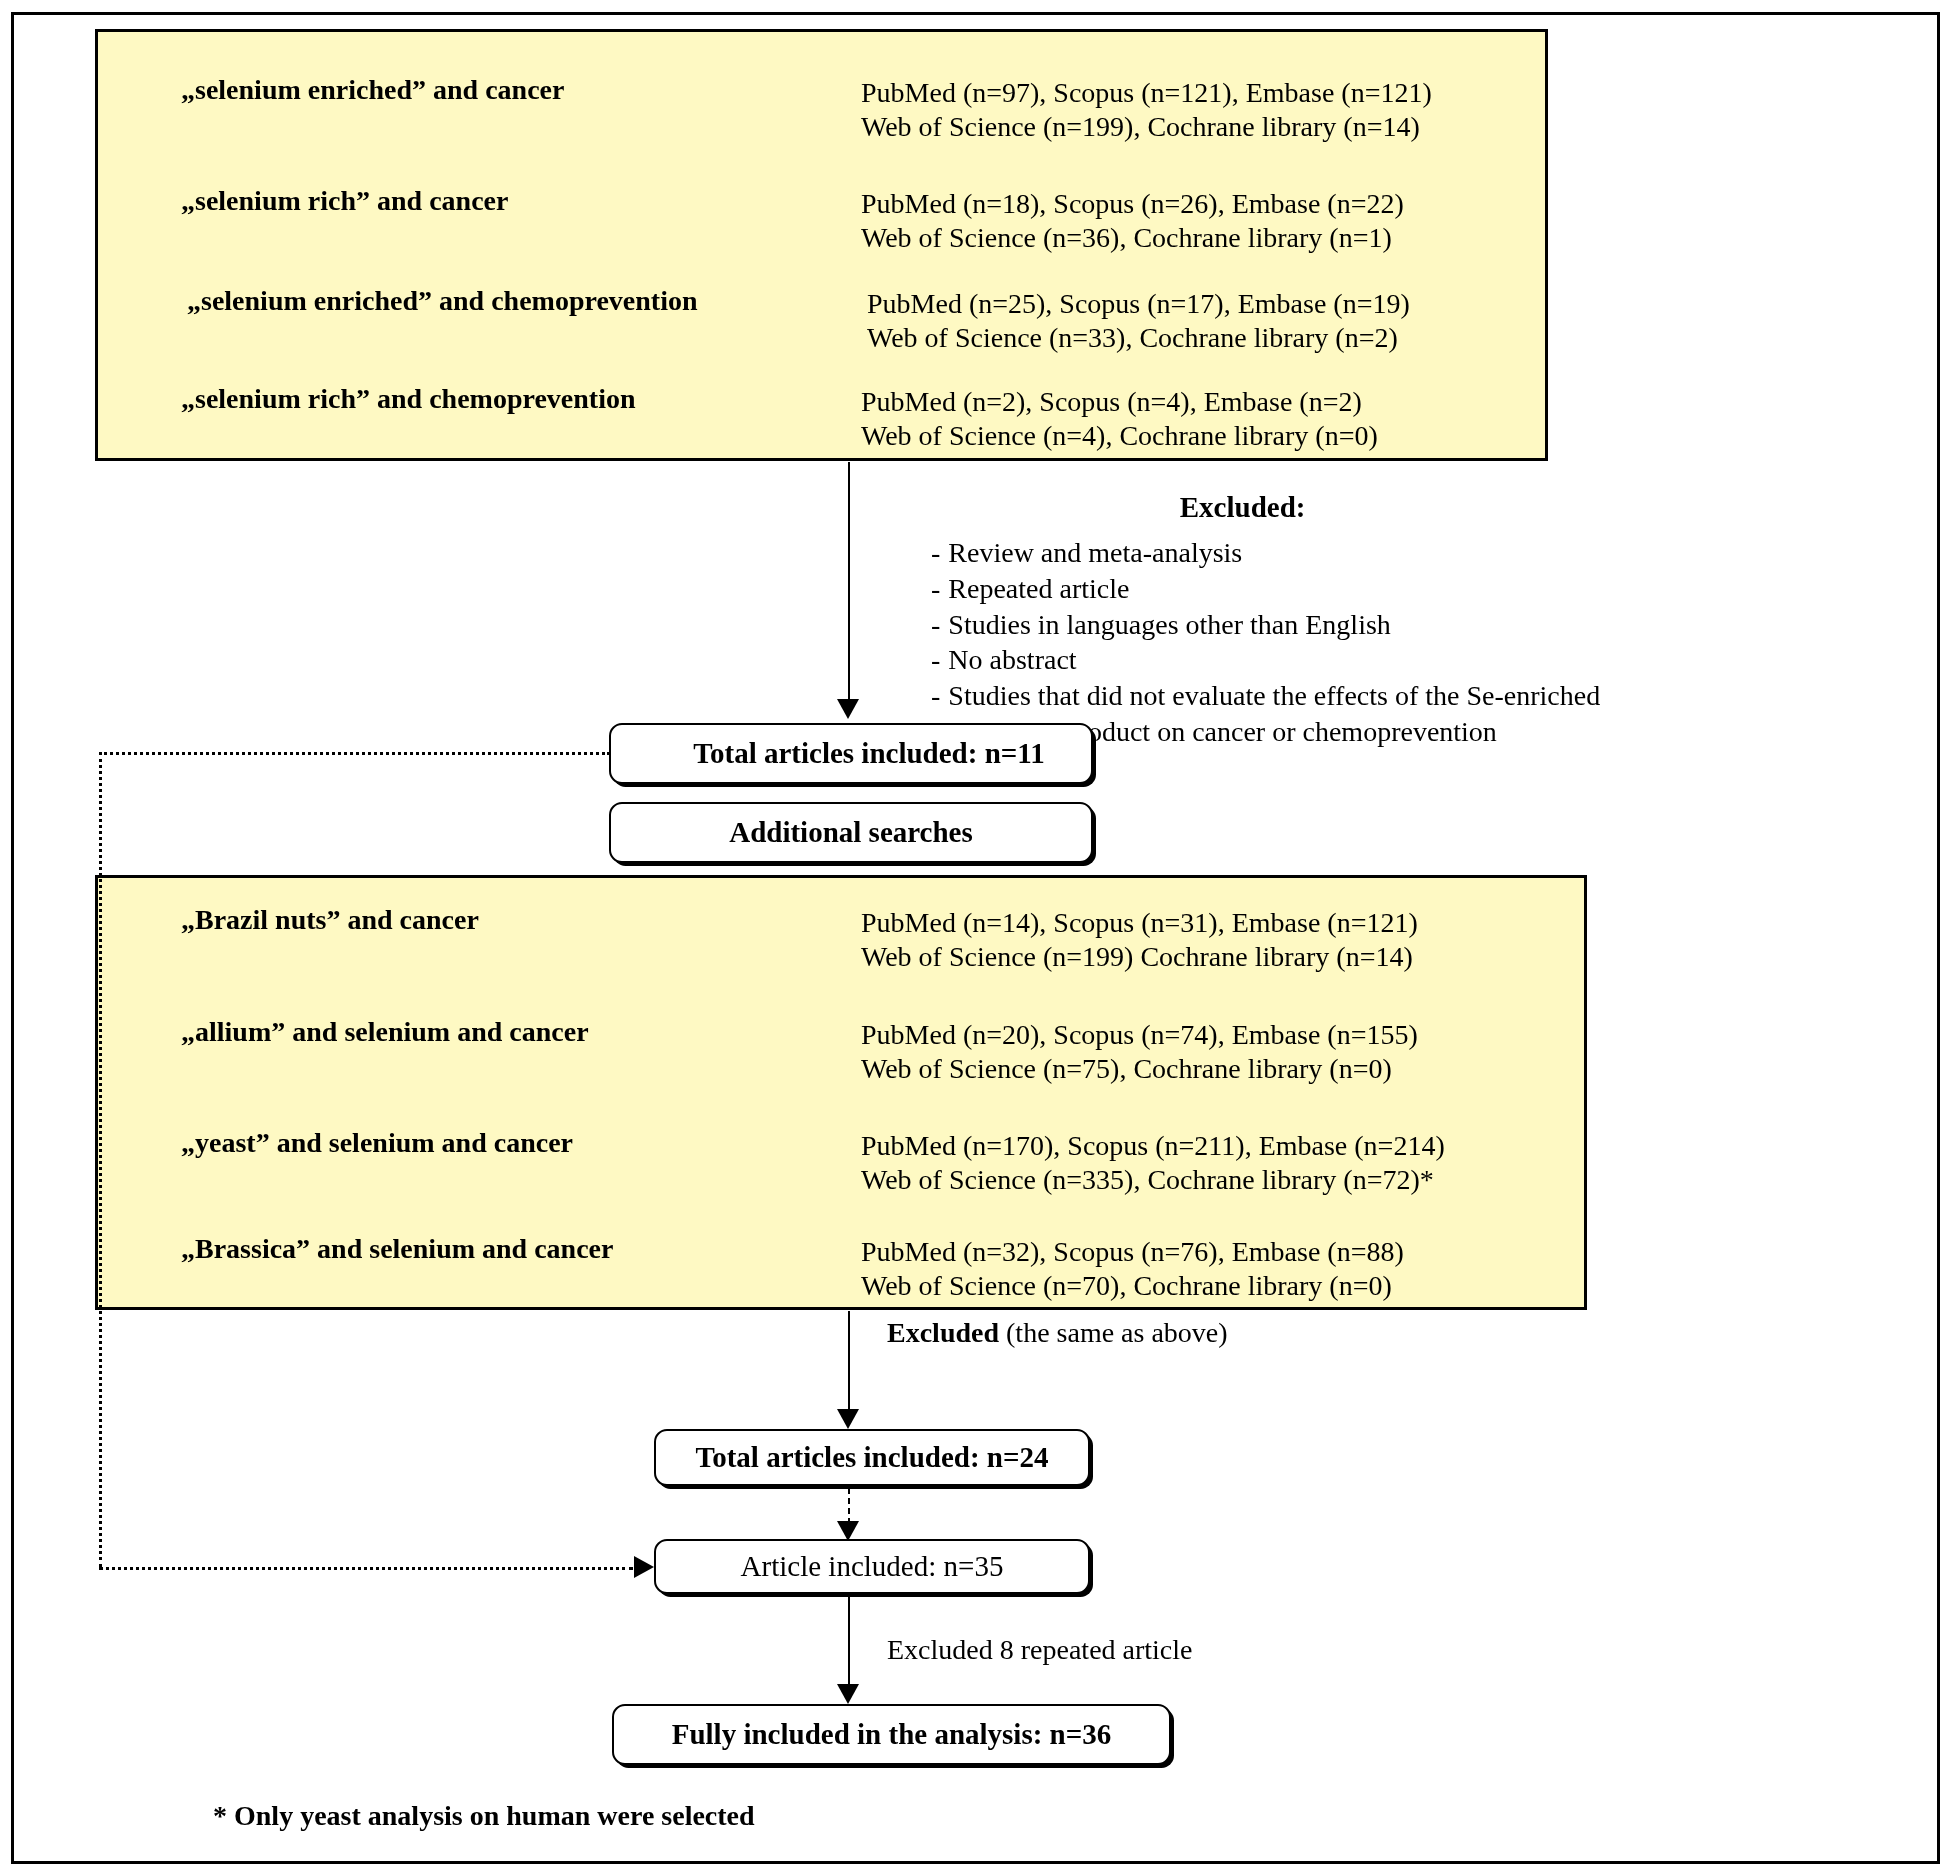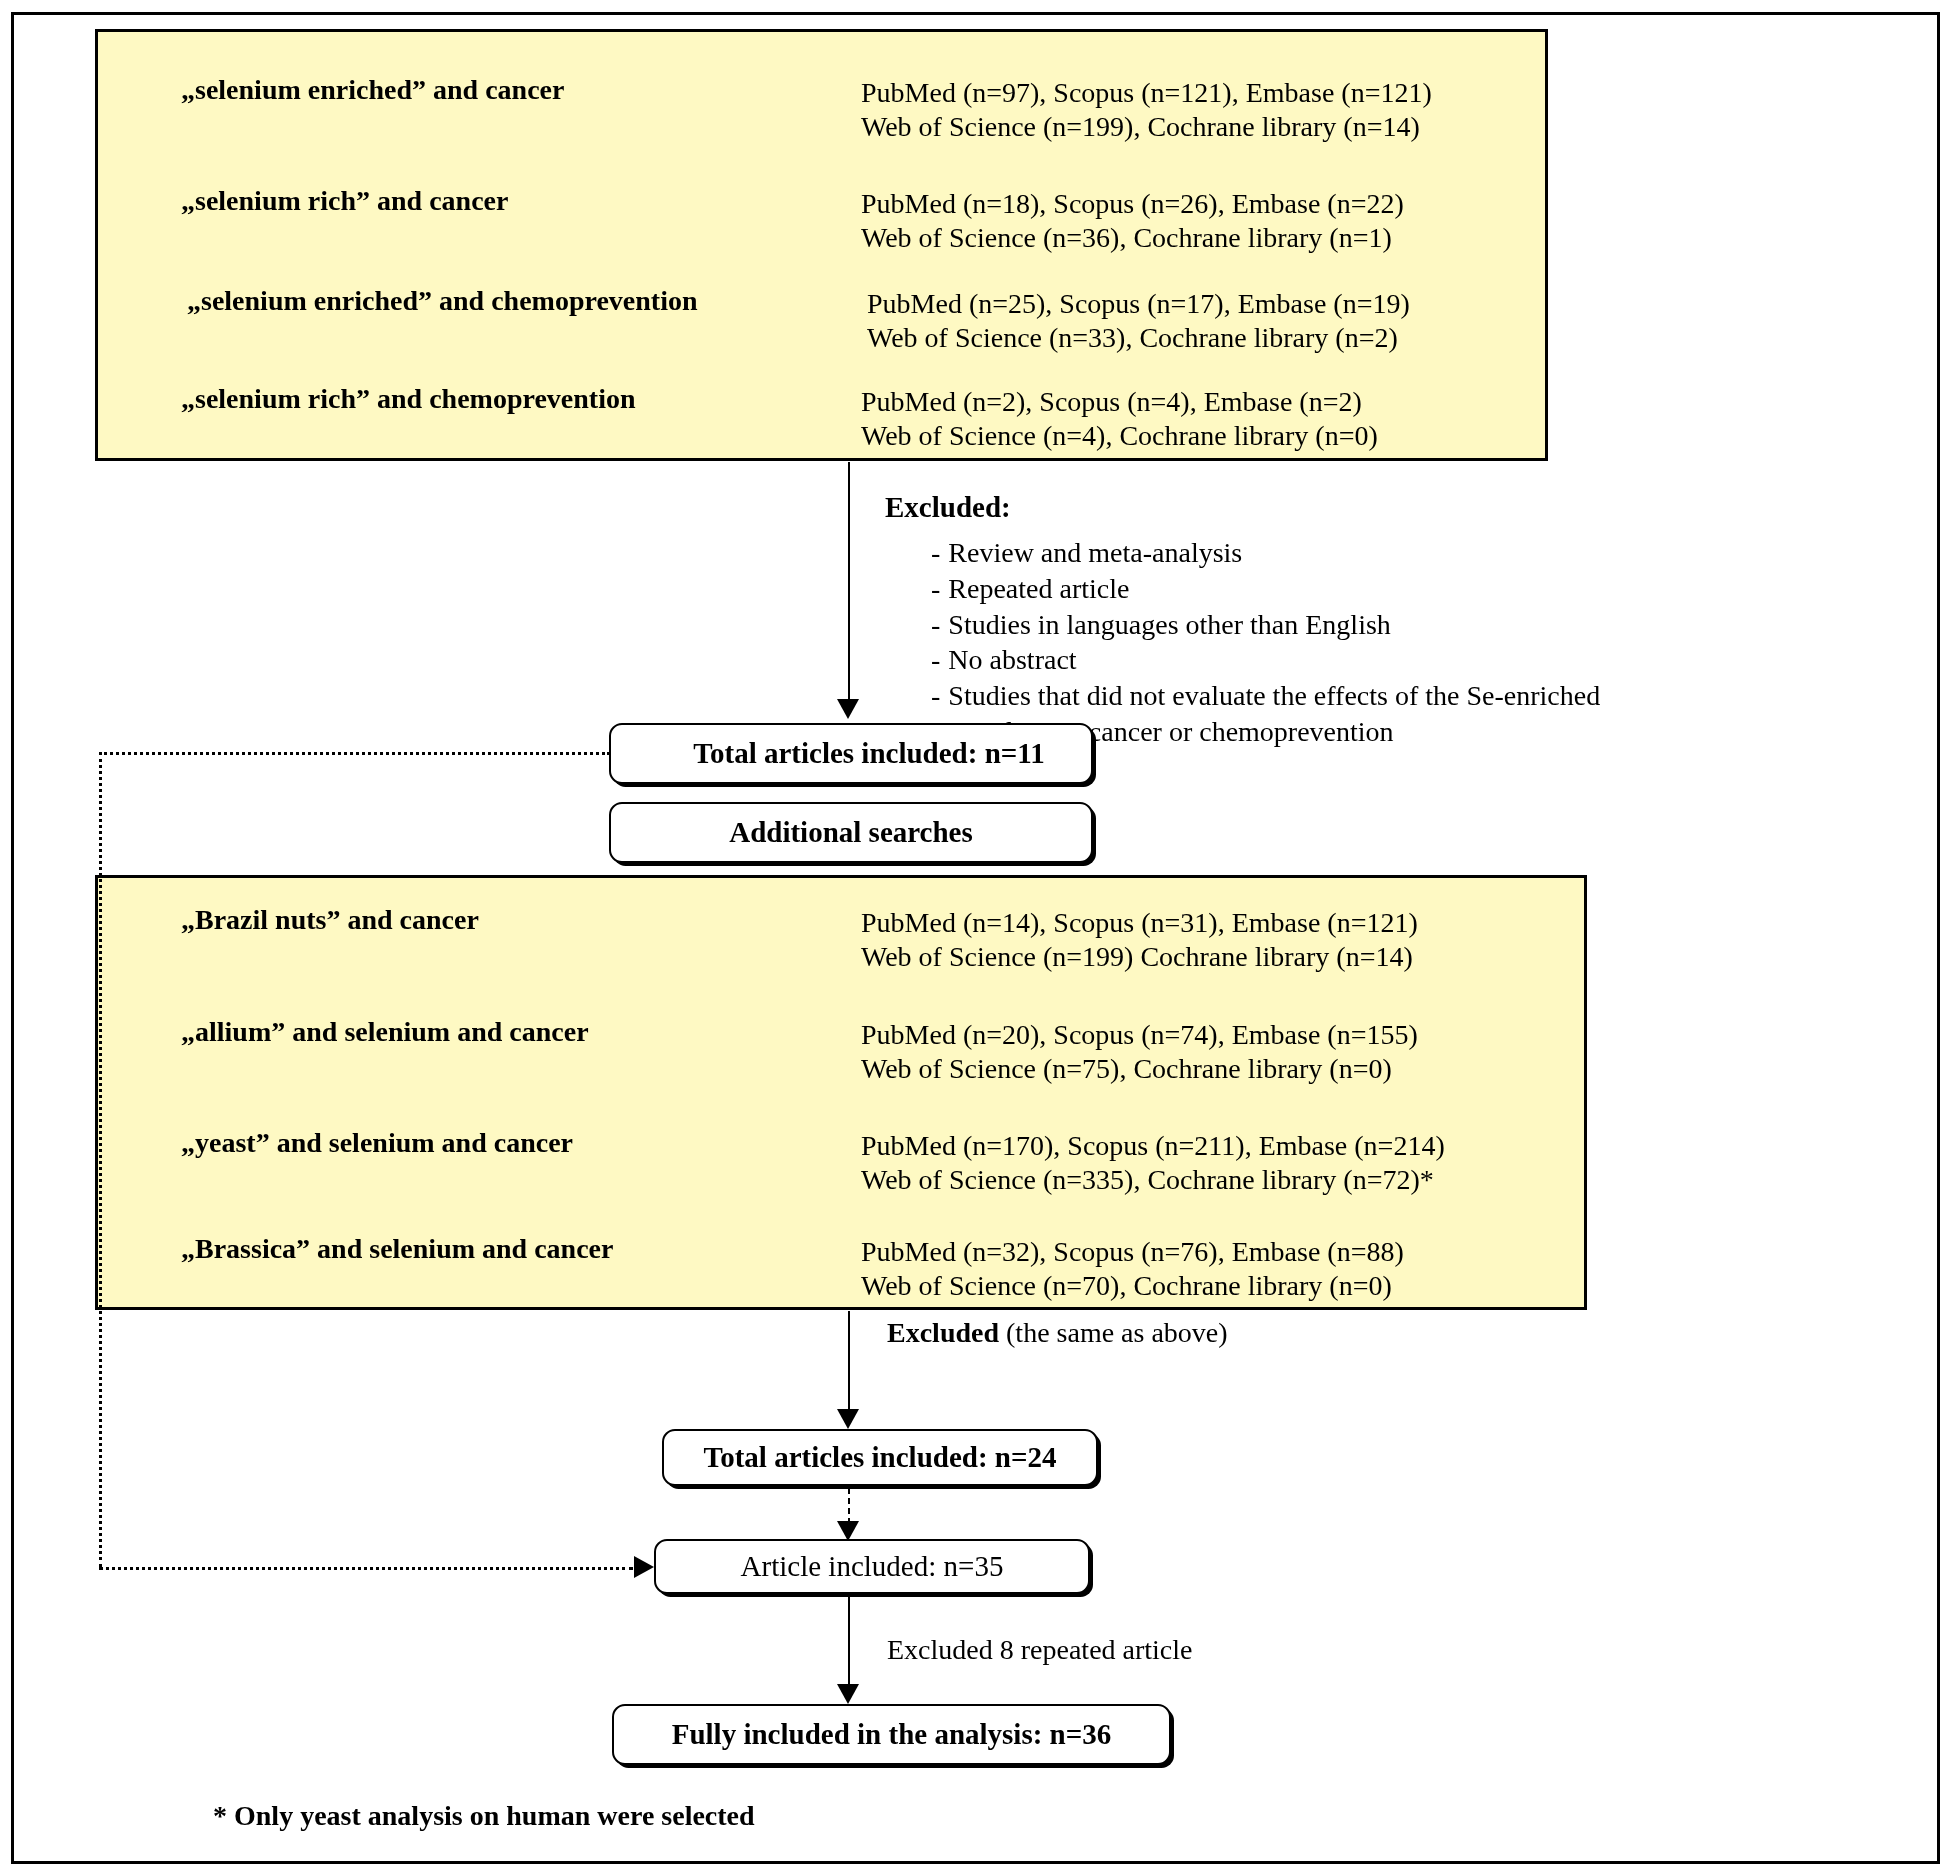--- a/index.html
+++ b/index.html
@@ -169,21 +169,21 @@
     <div class="counts" style="margin-left:21px;">
       <span>PubMed (n=2), Scopus (n=4), Embase (n=2)</span>
       <span>Web of Science (n=4), Cochrane library (n=0)</span>
     </div>
   </div>
 </div>
 
 <div class="vline" style="left:848px; top:462px; height:238px;"></div>
 <div class="arrowhead-down" style="left:837px; top:699px;"></div>
 
-<div id="excluded-block" style="left:885px; top:493px;">
+<div id="excluded-block" style="left:885px; top:493px;text-align:center;">
   <div id="excluded-title">Excluded:</div>
   <div class="excl-list">
     <div class="excl-item">
       <span class="excl-dash">-</span>
       <span class="excl-text">Review and meta-analysis</span>
     </div>
     <div class="excl-item">
       <span class="excl-dash">-</span>
       <span class="excl-text">Repeated article</span>
     </div>
@@ -248,21 +248,21 @@
   </div>
 </div>
 
 <div class="vline" style="left:848px; top:1311px; height:99px;"></div>
 <div class="arrowhead-down" style="left:837px; top:1409px;"></div>
 
 <div class="side-note" style="left:887px; top:1319px;">
   <b>Excluded</b><span> (the same as above)</span>
 </div>
 
-<div class="rbox" style="left:654px; top:1429px; width:436px; height:57px;margin-left:8px;">
+<div class="rbox" style="left:654px; top:1429px; width:436px; height:57px;">
   <span class="rlabel">Total articles included: n=24</span>
 </div>
 
 <div class="dline-v" style="left:848px; top:1488px; height:36px;"></div>
 <div class="arrowhead-down" style="left:837px; top:1521px;"></div>
 
 <div class="rbox regular" style="left:654px; top:1539px; width:436px; height:55px;">
   <span class="rlabel">Article included: n=35</span>
 </div>
 

